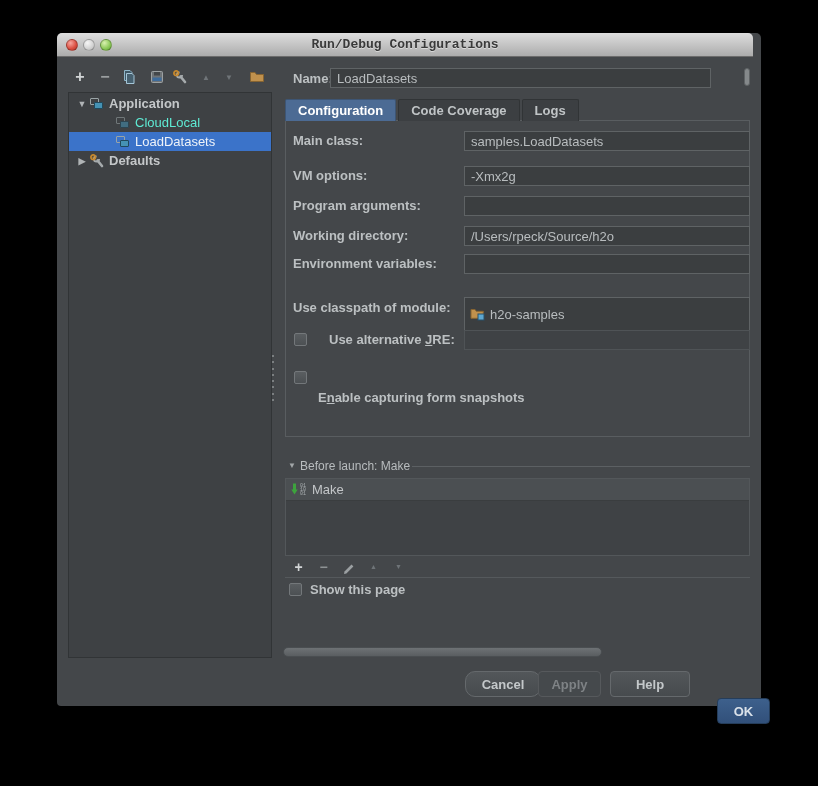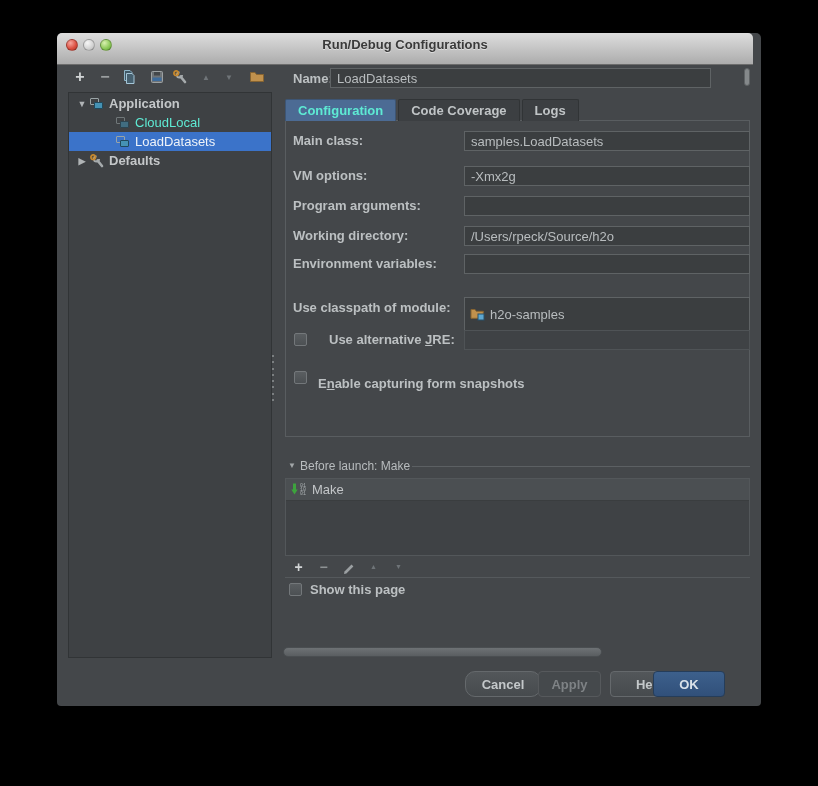--- a/index.html
+++ b/index.html
@@ -3,24 +3,24 @@
 <meta charset="utf-8">
 <style>
   * { margin:0; padding:0; box-sizing:border-box; }
   html,body { width:818px; height:786px; background:#000; overflow:hidden;
               font-family:"Liberation Sans", sans-serif; }
   .window { position:absolute; left:57px; top:33px; width:704px; height:673px;
             background:#44474a; border-radius:5px 5px 4px 4px;
             box-shadow:0 18px 45px rgba(0,0,0,.85); }
 
   
-  .titlebar { position:absolute; left:0; top:0; right:8px; height:32px;
+  .titlebar { position:absolute; left:0; top:0; right:8px; height:24px;
               border-radius:5px 5px 0 0;
               background:linear-gradient(#dedede,#acacac);
-              border-bottom:1px solid #6c6c6c; }
+              border-bottom:1px solid #6c6c6c;font-family:Liberation Mono, monospace; }
   .traffic { position:absolute; top:6px; width:12px; height:12px; border-radius:50%;
              border:1px solid rgba(0,0,0,.25); }
   .t-close { left:9px;  background:radial-gradient(circle at 35% 30%, #f7a59d, #da4d3f 60%, #b03629); }
   .t-min   { left:26px; background:radial-gradient(circle at 35% 30%, #f6f6f6, #d2d2d2 60%, #b2b2b2); }
   .t-zoom  { left:43px; background:radial-gradient(circle at 35% 30%, #d9f0b0, #8bc857 60%, #61a035); }
   .title { position:absolute; top:4px; left:0; right:0; text-align:center;
            font-size:13px; font-weight:bold; color:#3a3a3a;
            text-shadow:0 1px 0 rgba(255,255,255,.45); }
 
   
@@ -56,21 +56,21 @@
           color:#b9bdbf; font-size:13px; padding:0 6px; font-family:inherit; outline:none; }
   .vthumb { position:absolute; left:687px; top:35px; width:6px; height:18px;
             background:#85898b; border:1px solid #5f6365; border-radius:3px; }
 
   
   .tabs { position:absolute; left:228px; top:66px; height:22px; display:flex; gap:2px; z-index:2; }
   .tab { height:22px; padding:0 12px; display:flex; align-items:center;
          font-size:13px; font-weight:bold; color:#c0c4c6;
          background:#3c3f42; border:1px solid #313436; border-bottom:none;
          border-radius:2px 2px 0 0; }
-  .tab.selected { background:#4c6b94; border-color:#3d5574; color:#5eead4; }
+  .tab.selected { background:#4c6b94; border-color:#3d5574; color:#ffffff; }
   .tabpanel { position:absolute; left:228px; top:87px; width:465px; height:317px;
               border:1px solid #595d60; }
 
   
   .cform input.field { left:407px; width:286px; }
   .modulebox { position:absolute; left:407px; top:264px; width:286px; height:22px;
                background:#3b3e40; border:1px solid #5f6365; display:flex;
                align-items:center; gap:5px; padding:16px 5px; color:#b9bdbf; font-size:13px; }
   .checkbox { position:absolute; width:13px; height:13px; border-radius:2px;
               background:linear-gradient(#5a5e61,#4c5053); border:1px solid #73777a; }
@@ -237,21 +237,21 @@
         <rect x="8" y="7" width="6" height="6" fill="#5ea7cf" stroke="#27506b"></rect>
       </svg>
       <span>h2o-samples</span>
     </div>
 
     <span class="checkbox" style="left:237px; top:300px;"></span>
     <div class="lbl" style="left:272px; top:299px;"><span>Use alternative </span><span class="mn">J</span><span>RE:</span></div>
     <input class="field disabledf" style="top: 297px;" value="">
 
     <span class="checkbox" style="left:237px; top:338px;"></span>
-    <div class="lbl" style="left:261px; top:343px;"><span>E</span><span class="mn">n</span><span>able capturing form snapshots</span></div>
+    <div class="lbl" style="left:261px; top:357px;"><span>E</span><span class="mn">n</span><span>able capturing form snapshots</span></div>
   </div>
 
   <span class="bl-tri">▼</span>
   <div class="bl-head">Before launch: Make</div>
   <div class="bl-rule"></div>
 
   <div class="launchlist">
     <div class="launchrow">
       <span class="make-icon">
         <svg width="8" height="13" viewBox="0 0 8 13">
@@ -289,15 +289,15 @@
   </div>
 
   <span class="checkbox" style="left:232px; top:550px;"></span>
   <div class="lbl" style="left:253px; top:549px;">Show this page</div>
 
   <div class="hthumb"></div>
 
   <div class="btn" style="left:408px; width:76px;border-radius:10px;">Cancel</div>
   <div class="btn disabled" style="left:481px; width:63px;">Apply</div>
   <div class="btn" style="left:553px; width:80px;">Help</div>
-  <div class="btn primary" style="left:596px; width:72px;">OK</div>
+  <div class="btn primary" style="left:660px; width:53px;margin-top:27px;">OK</div>
 
 </div>
 
 </body></html>

